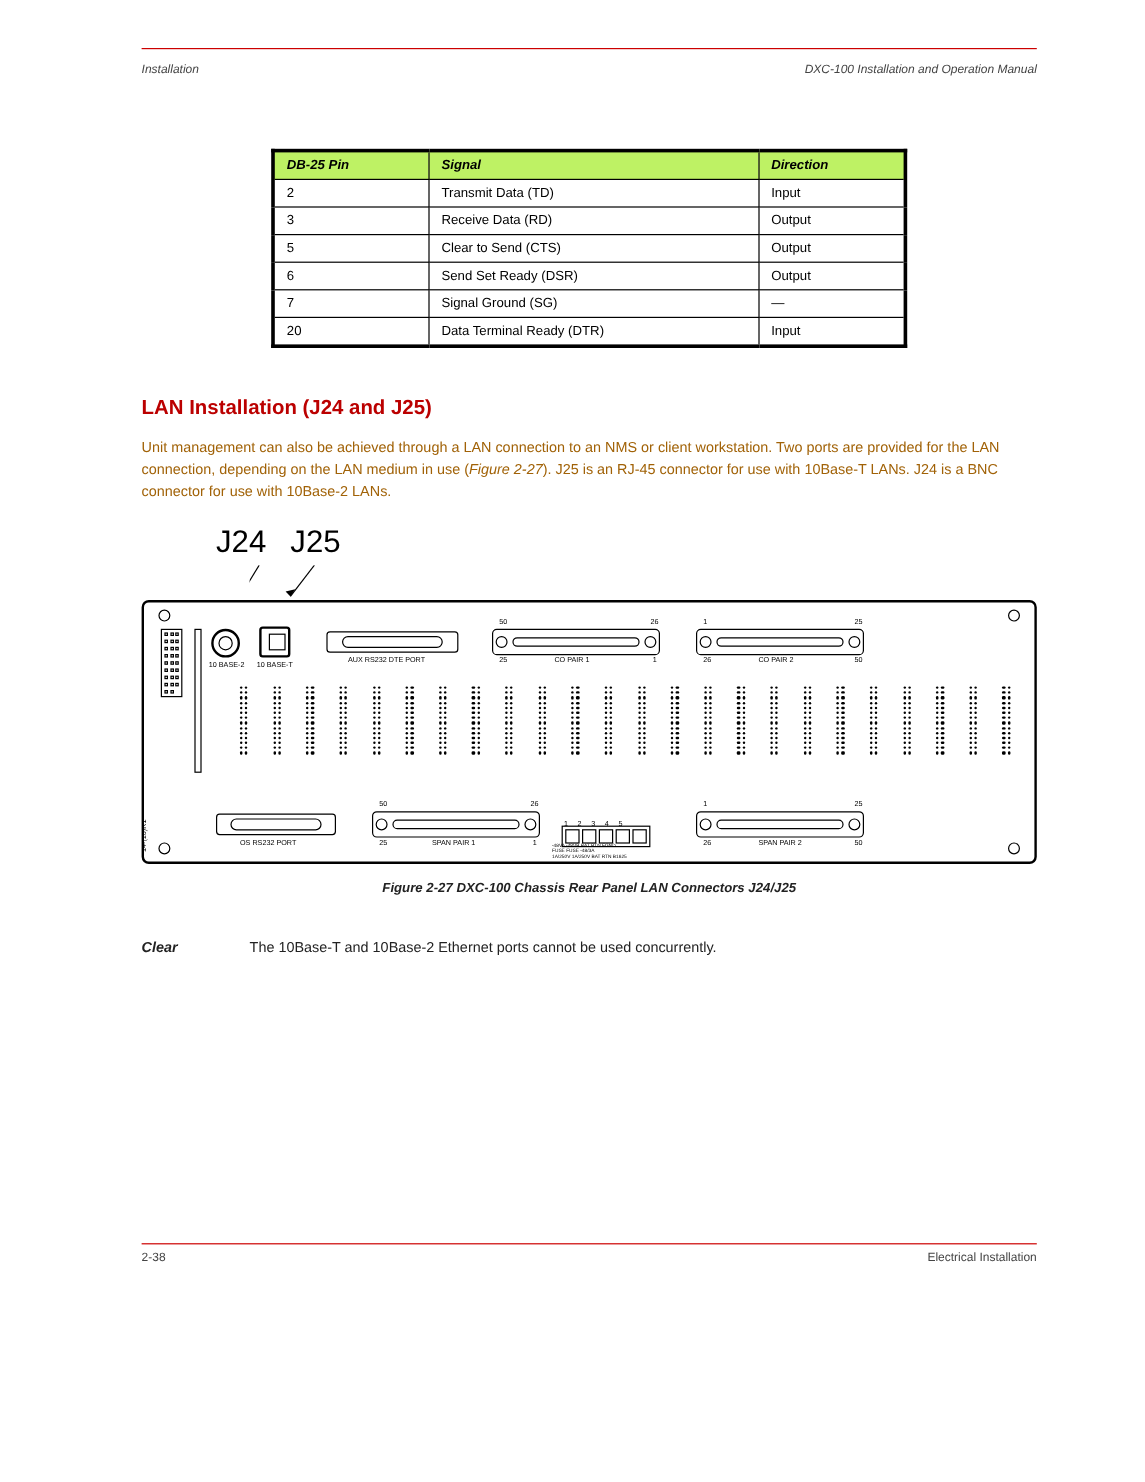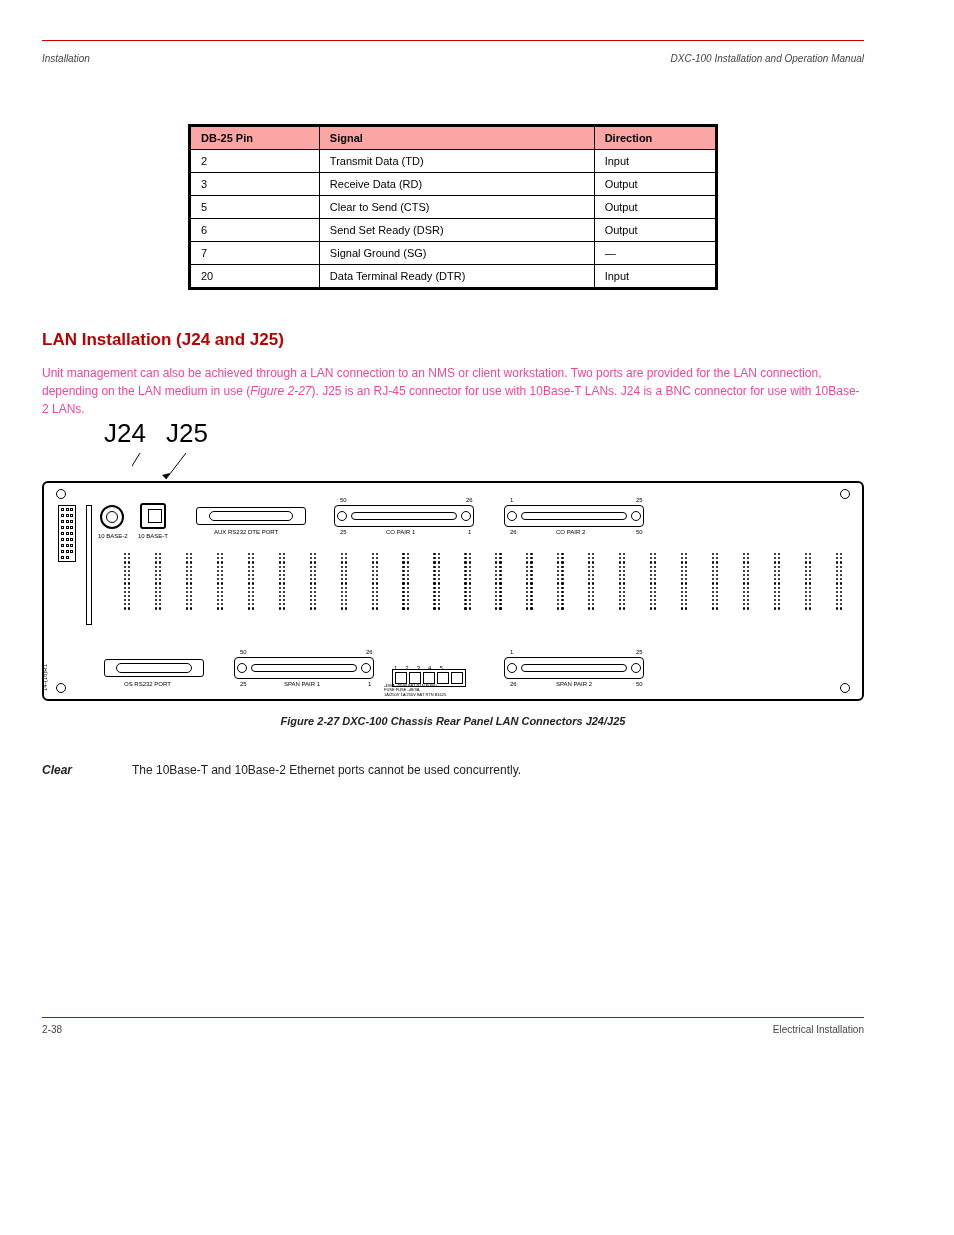--- a/index.html
+++ b/index.html
@@ -5,21 +5,21 @@
   * { box-sizing: border-box; }
   body {
     margin: 0;
     padding: 0;
     font-family: Arial, Helvetica, sans-serif;
     background: #fff;
     color: #000;
     width: 954px;
   }
   .page {
-    padding: 40px 90px 30px 42px;
+    padding: 40px 90px 30px 118px;
     position: relative;
   }
   .topline {
     border-top: 1px solid #c00;
     margin-bottom: 12px;
   }
   .running-hdr {
     display: flex;
     justify-content: space-between;
     font-size: 10px;
@@ -41,42 +41,44 @@
     width: 530px;
     font-size: 11px;
   }
   table.pinout th, table.pinout td {
     border: 1px solid #000;
     padding: 5px 10px;
     text-align: left;
   }
   table.pinout th {
     font-weight: bold;
-    background: #fca5a5;
+    background: #bef264;
     border-top: 3px solid #000;
     border-bottom: 1px solid #000;
+    font-style: italic;
   }
   table.pinout tr:last-child td {
     border-bottom: 3px solid #000;
   }
   table.pinout td:first-child,
   table.pinout th:first-child { border-left: 3px solid #000; }
   table.pinout td:last-child,
   table.pinout th:last-child { border-right: 3px solid #000; }
 
   .section-hdr {
     font-size: 17px;
     font-weight: bold;
     color: #b00;
     margin: 30px 0 14px 0;
   }
   .body-text {
     font-size: 12px;
     line-height: 1.5;
-    color: #ec4899;
+    margin-bottom: 18px;
+    color: #a16207;
   }
 
   
   .figlabels {
     font-family: Arial, sans-serif;
     font-size: 26px;
     display: flex;
     gap: 20px;
     margin-left: 62px;
     margin-bottom: 4px;

